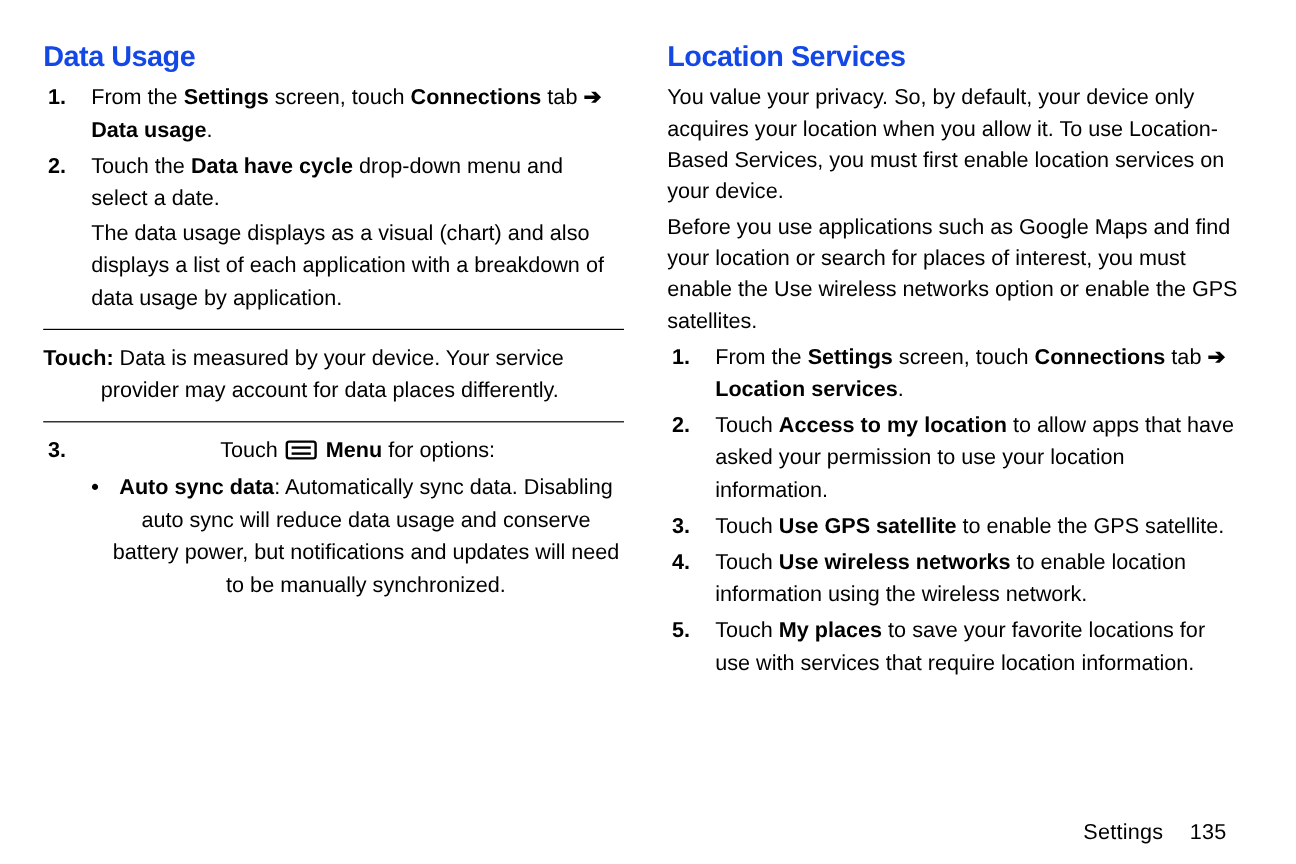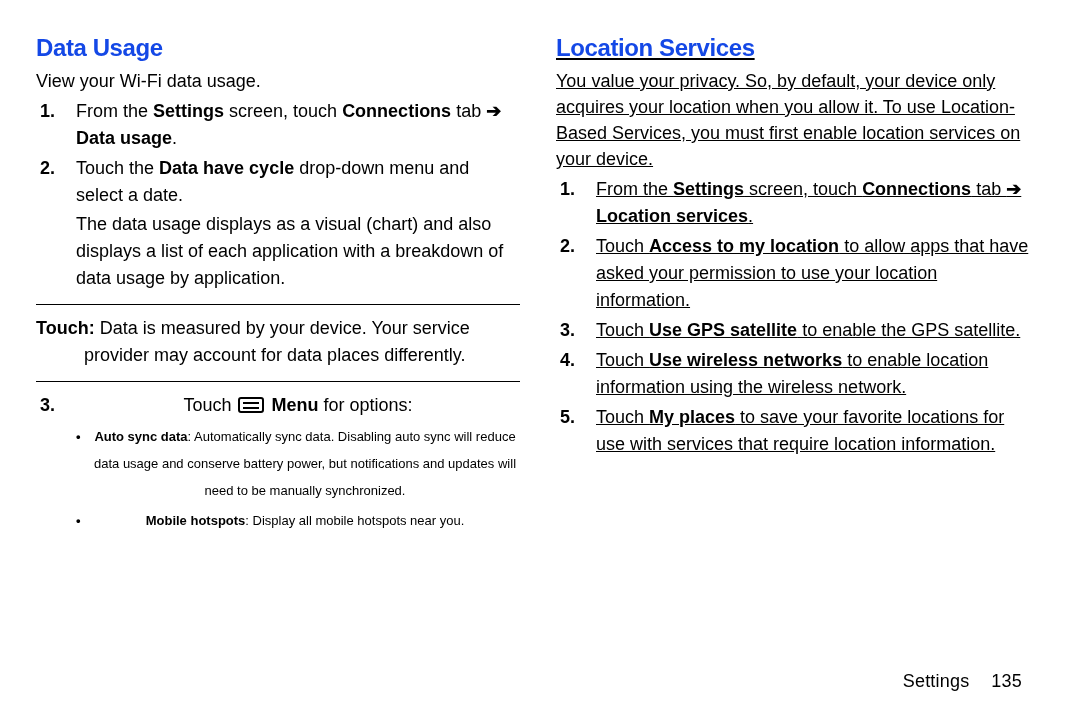--- a/index.html
+++ b/index.html
@@ -14,21 +14,21 @@
     .page {
       width: 1080px;
       height: 688px;
       display: flex;
       padding: 34px 40px 80px 36px;
     }
     .col {
       width: 50%;
       padding-right: 18px;
     }
-    .col.right { padding-left: 18px; padding-right: 6px; text-decoration: underline; }
+    .col.right { padding-left: 18px; padding-right: 6px; }
     h2.section-title {
       color: #1448e6;
       font-weight: 900;
       font-size: 24px;
       margin-bottom: 6px;
       letter-spacing: -0.4px;
     }
     p.intro {
       font-size: 18px;
       line-height: 26px;
@@ -87,51 +87,50 @@
       left: 3px;
       right: 3px;
       height: 2px;
       background: #000;
     }
     .menu-icon::before { top: 3px; }
     .menu-icon::after { top: 8px; }
     ul.bullets {
       list-style: none;
       margin-top: 4px;
-      font-size: 13px;
+      font-size: 18px;
       line-height: 27px;
     }
     ul.bullets > li {
       position: relative;
       padding-left: 14px;
       margin-bottom: 3px;
     }
     ul.bullets > li::before {
       content: "•";
       position: absolute;
       left: 0;
       font-weight: 700;
     }
     .footer {
       position: absolute;
       right: 58px;
-      bottom: 28px;
+      bottom: 16px;
       font-size: 18px;
       letter-spacing: 0.2px;
     }
     .footer .pg { margin-left: 22px; }
   </style>
 </head>
 <body>
 
 <div class="page">
 
   <div class="col">
     <h2 class="section-title">Data Usage</h2>
-    <p class="intro">View your Wi-Fi data usage.</p>
 
     <ol class="steps">
       <li>
         <span>From the </span><span class="bold">Settings</span><span> screen, touch </span><span class="bold">Connections</span><span> tab </span><span class="arrow">➔</span>
         <span class="bold">Data usage</span><span>.</span>
       </li>
       <li>
         <span>Touch the </span><span class="bold">Data have cycle</span><span> drop-down menu and select a date.</span>
         <div class="sub">The data usage displays as a visual (chart) and also displays a list of each application with a breakdown of data usage by application.</div>
       </li>
@@ -142,29 +141,29 @@
       <span class="bold">Touch:</span><span> Data is measured by your device. Your service provider may account for data places differently.</span>
     </p>
     <hr class="rule">
 
     <ol class="steps" start="3" style="counter-reset: step 2; text-align: center;">
       <li>
         <span>Touch </span><span class="menu-icon"></span>
         <span class="bold">Menu</span><span> for options:</span>
         <ul class="bullets">
           <li><span class="bold">Auto sync data</span><span>: Automatically sync data. Disabling auto sync will reduce data usage and conserve battery power, but notifications and updates will need to be manually synchronized.</span></li>
-          <li><span class="bold">Mobile hotspots</span><span>: Display all mobile hotspots near you.</span></li>
         </ul>
       </li>
     </ol>
   </div>
 
   <div class="col right">
     <h2 class="section-title">Location Services</h2>
     <p class="intro">You value your privacy. So, by default, your device only acquires your location when you allow it. To use Location-Based Services, you must first enable location services on your device.</p>
+    <p class="intro" style="margin-top:4px;">Before you use applications such as Google Maps and find your location or search for places of interest, you must enable the Use wireless networks option or enable the GPS satellites.</p>
 
     <ol class="steps" style="margin-top:4px;">
       <li>
         <span>From the </span><span class="bold">Settings</span><span> screen, touch </span><span class="bold">Connections</span><span> tab </span><span class="arrow">➔</span>
         <span class="bold">Location services</span><span>.</span>
       </li>
       <li>
         <span>Touch </span><span class="bold">Access to my location</span><span> to allow apps that have asked your permission to use your location information.</span>
       </li>
       <li>

